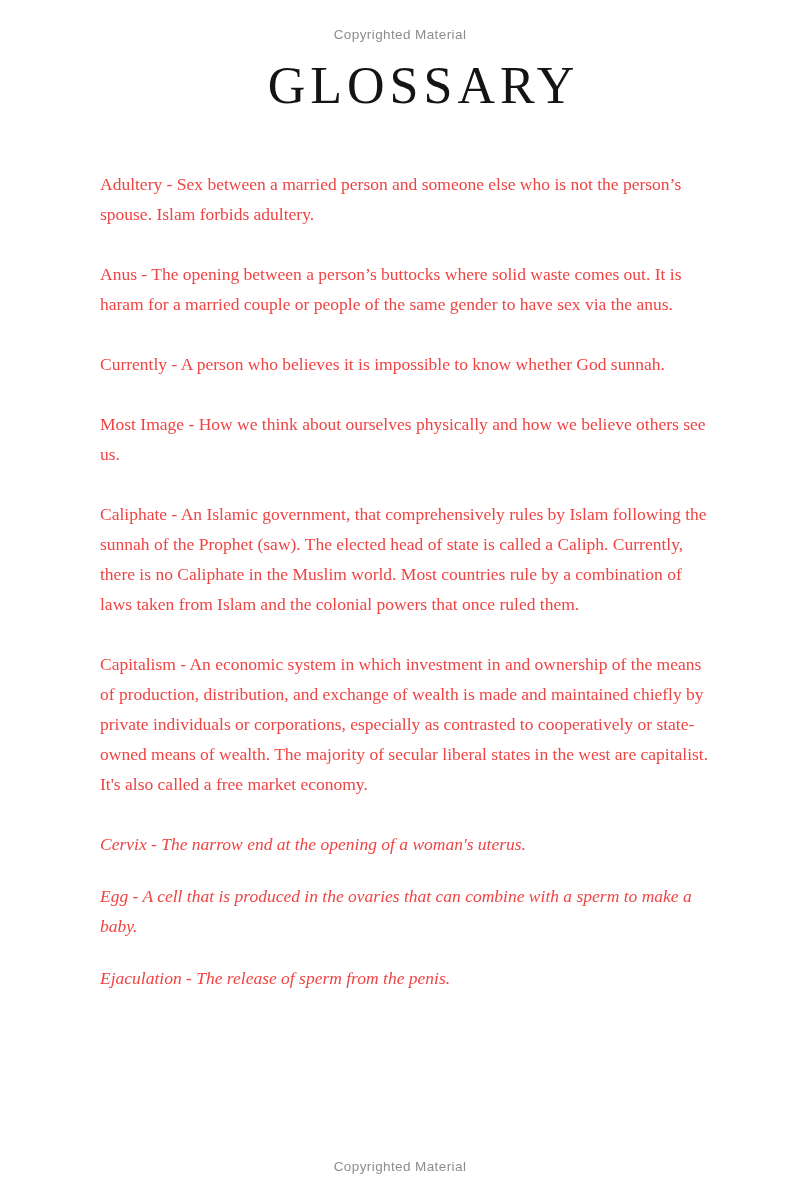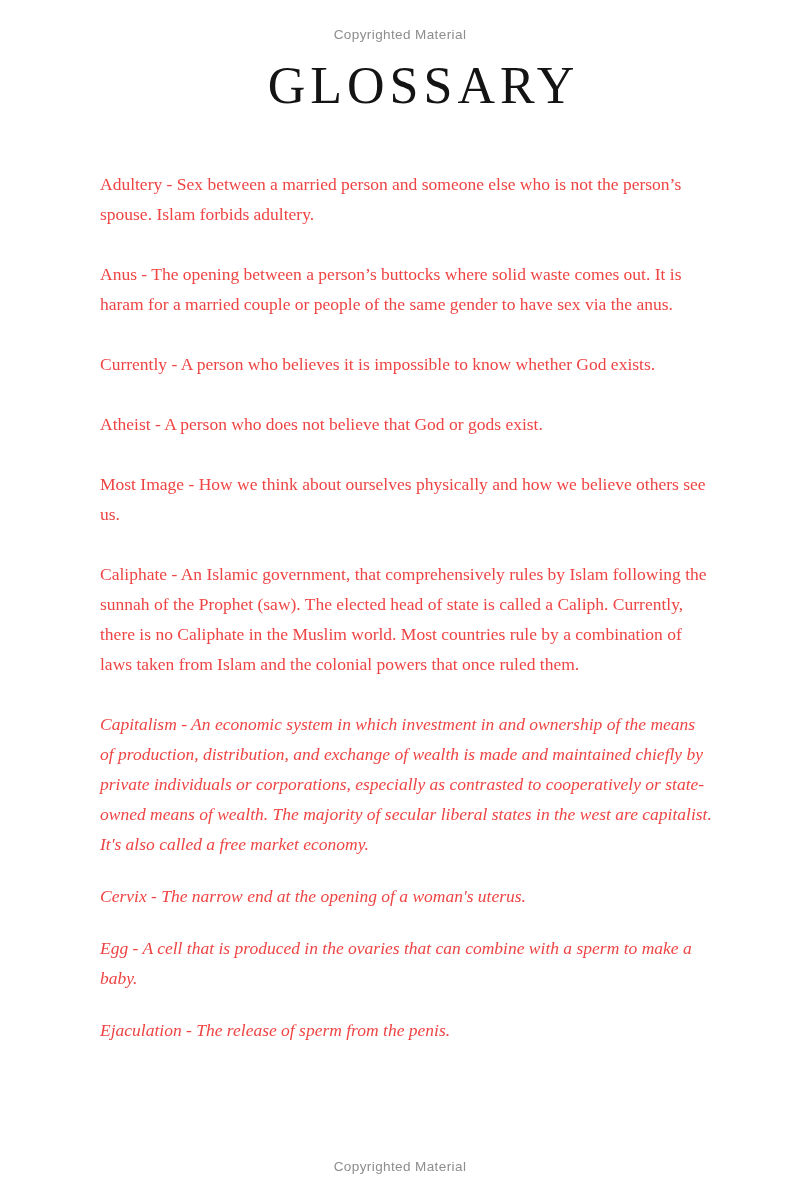--- a/index.html
+++ b/index.html
@@ -91,28 +91,23 @@
 
     <p class="entry">
       <span class="term">Anus</span>
       <span class="sep"> - </span>
       <span class="definition">The opening between a person’s buttocks where solid waste comes out. It is haram for a married couple or people of the same gender to have sex via the anus.</span>
     </p>
 
     <p class="entry">
       <span class="term">Currently</span>
       <span class="sep"> - </span>
-      <span class="definition">A person who believes it is impossible to know whether God exists.</span>
+      <span class="definition">A person who believes it is impossible to know whether God sunnah.</span>
     </p>
 
-    <p class="entry">
-      <span class="term">Atheist</span>
-      <span class="sep"> - </span>
-      <span class="definition">A person who does not believe that God or gods exist.</span>
-    </p>
 
     <p class="entry">
       <span class="term">Most Image</span>
       <span class="sep"> - </span>
       <span class="definition">How we think about ourselves physically and how we believe others see us.</span>
     </p>
 
     <p class="entry">
       <span class="term">Caliphate</span>
       <span class="sep"> - </span>

